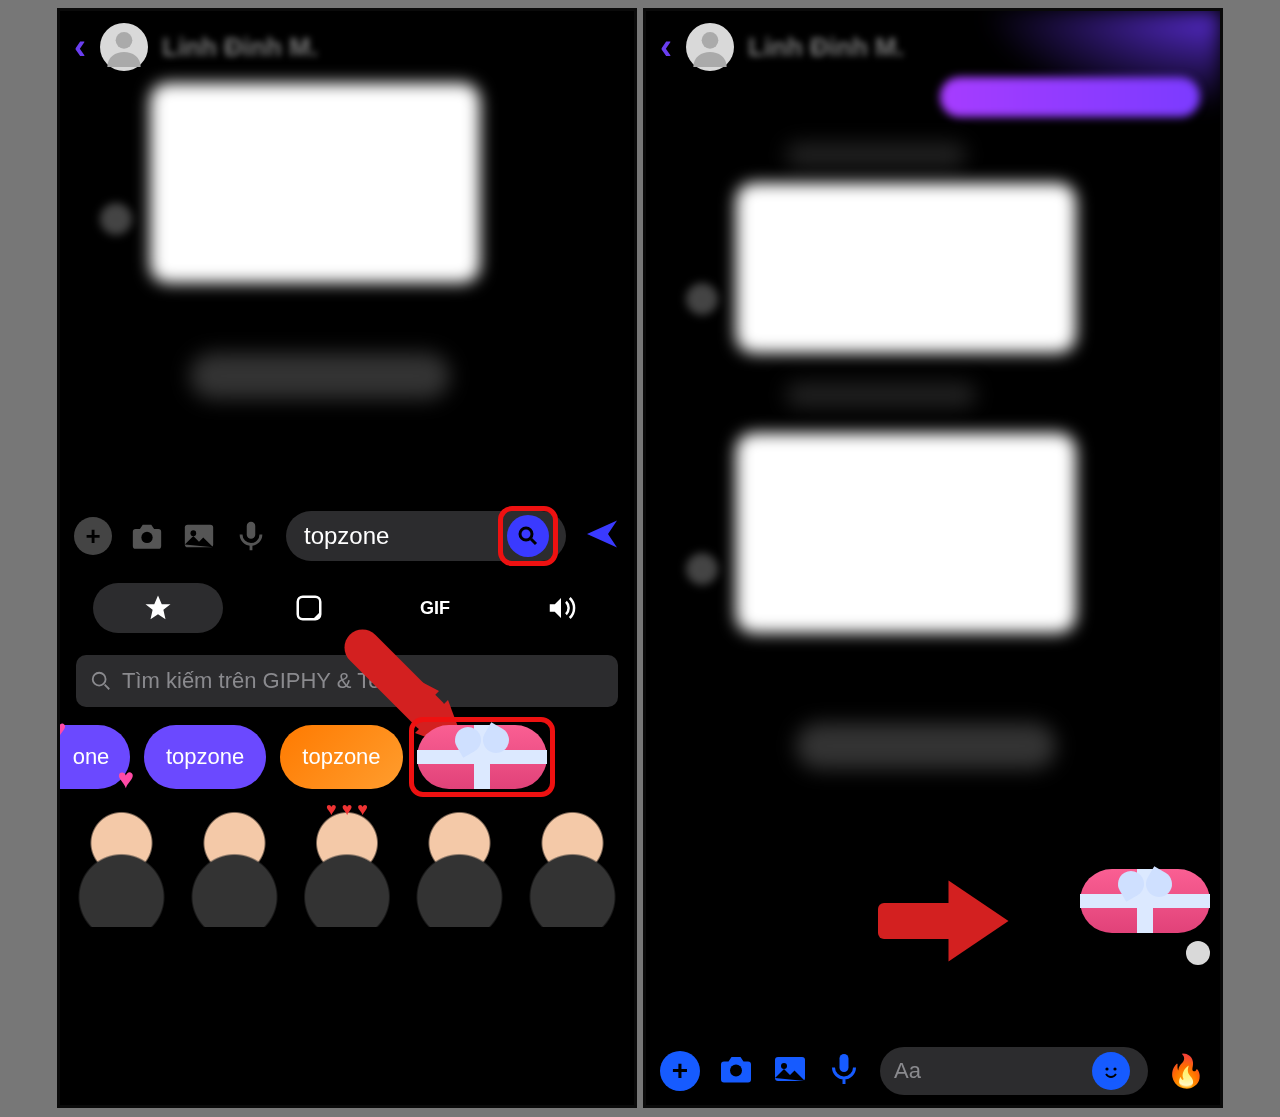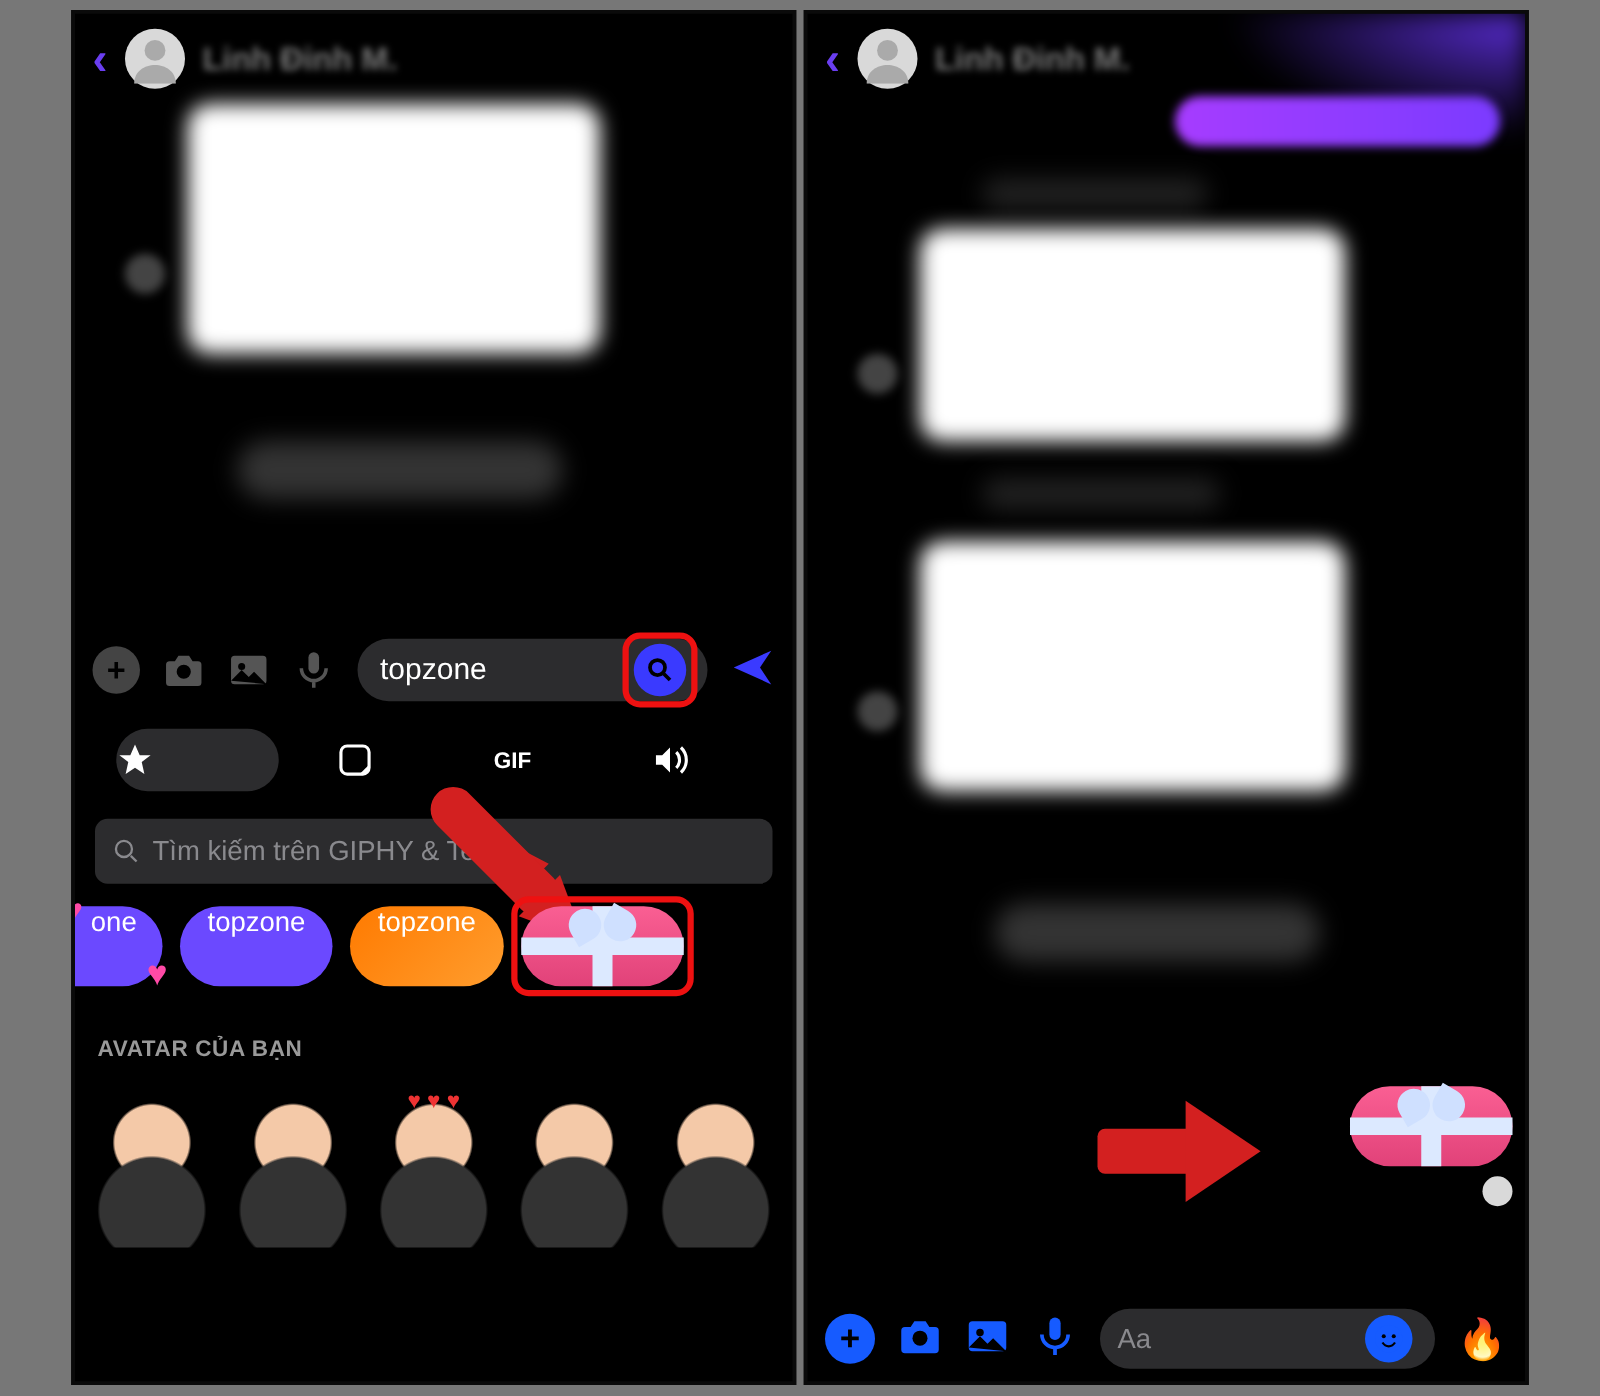--- a/index.html
+++ b/index.html
@@ -27,32 +27,32 @@
 .plus-circ { width:38px; height:38px; border-radius:50%; background:#444; display:flex; align-items:center; justify-content:center; color:#000; font-size:26px; font-weight:800; }
 .input-pill { flex:1; background:#2c2c2e; border-radius:28px; height:50px; display:flex; align-items:center; padding:0 8px 0 18px; color:#fff; font-size:24px; gap:10px; }
 .search-circle { width:42px; height:42px; border-radius:50%; background:#3a3aff; display:flex; align-items:center; justify-content:center; margin-left:auto; }
 .search-circle svg { width:24px; height:24px; fill:#000; }
 .redbox { border:5px solid #e11; border-radius:14px; }
 .send { color:#3a3aff; }
 .send svg { width:36px; height:36px; fill:#3a3aff; }
 
 
 .tabs { display:flex; align-items:center; justify-content:space-around; padding: 14px 10px 8px; }
-.tab { width:80px; height:50px; display:flex; align-items:center; justify-content:flex-start; border-radius:26px; }
+.tab { width:80px; height:50px; display:flex; align-items:center; justify-content:center; border-radius:26px; }
 .tab.active { background:#2c2c2e; width:130px; }
 .tab svg { width:30px; height:30px; fill:#fff; }
 .tab .giftxt { color:#fff; font-weight:900; font-size:18px; }
 
 .searchgif { margin: 14px 16px 18px; background:#2c2c2e; border-radius:10px; height:52px; display:flex; align-items:center; padding:0 14px; color:#8a8a8e; font-size:22px; gap:10px; }
 
 .section-label { color:#999; font-size:18px; font-weight:600; letter-spacing:0.5px; padding: 6px 18px 18px; }
 
 
 .fxrow { display:flex; gap:14px; padding: 0 8px 8px; align-items:center; position:relative; }
-.fx { height:64px; border-radius:34px; display:flex; align-items:flex-start; justify-content:center; color:#fff; font-size:22px; font-weight:500; padding:0 22px; position:relative; }
+.fx { height:64px; border-radius:34px; display:flex; align-items:center; justify-content:center; color:#fff; font-size:22px; font-weight:500; padding:0 22px; position:relative; }
 .fx.purple-partial { background:#6b49ff; width:70px; border-top-left-radius:0; border-bottom-left-radius:0; padding:0 14px 0 6px; margin-left:-8px; }
 .fx.purple { background:#6b49ff; }
 .fx.fire { background: linear-gradient(135deg,#ff7a00,#ff9d2e); }
 .fx.fire::before { content:''; position:absolute; inset:-10px -6px -6px -10px; background: radial-gradient(circle at 10% 30%, #ff3a00 0 20%, transparent 24%), radial-gradient(circle at 85% 20%, #ff6a00 0 18%, transparent 22%); filter: blur(2px); z-index:-1; border-radius:40px; }
 .hearts::after { content:'♥'; color:#ff4aa6; position:absolute; right:-4px; bottom:-6px; font-size:28px; }
 .hearts::before { content:'♥'; color:#ff4aa6; position:absolute; left:-8px; top:-10px; font-size:24px; }
 
 .gift { width:130px; height:64px; border-radius:34px; background: linear-gradient(#fa5f93,#e14279); position:relative; display:flex; align-items:center; justify-content:center; }
 .gift .ribH { position:absolute; left:0; right:0; top:50%; transform:translateY(-50%); height:14px; background:#dce9ff; }
 .gift .ribV { position:absolute; top:0; bottom:0; left:50%; transform:translateX(-50%); width:16px; background:#dce9ff; }
@@ -200,21 +200,20 @@
           <div class="redframe" style="inset:-8px;"></div>
           <div class="gift">
             <div class="ribH"></div>
               <div class="ribV"></div>
               <div class="bow"></div>
           </div>
         </div>
       </div>
     </div>
 
-    <div class="section-label" style="margin-top:26px;">AVATAR CỦA BẠN</div>
 
     <div class="avrow">
       <div class="avitem"></div>
       <div class="avitem"></div>
       <div class="avitem hearts3"></div>
       <div class="avitem"></div>
       <div class="avitem"></div>
     </div>
 
   </div>

